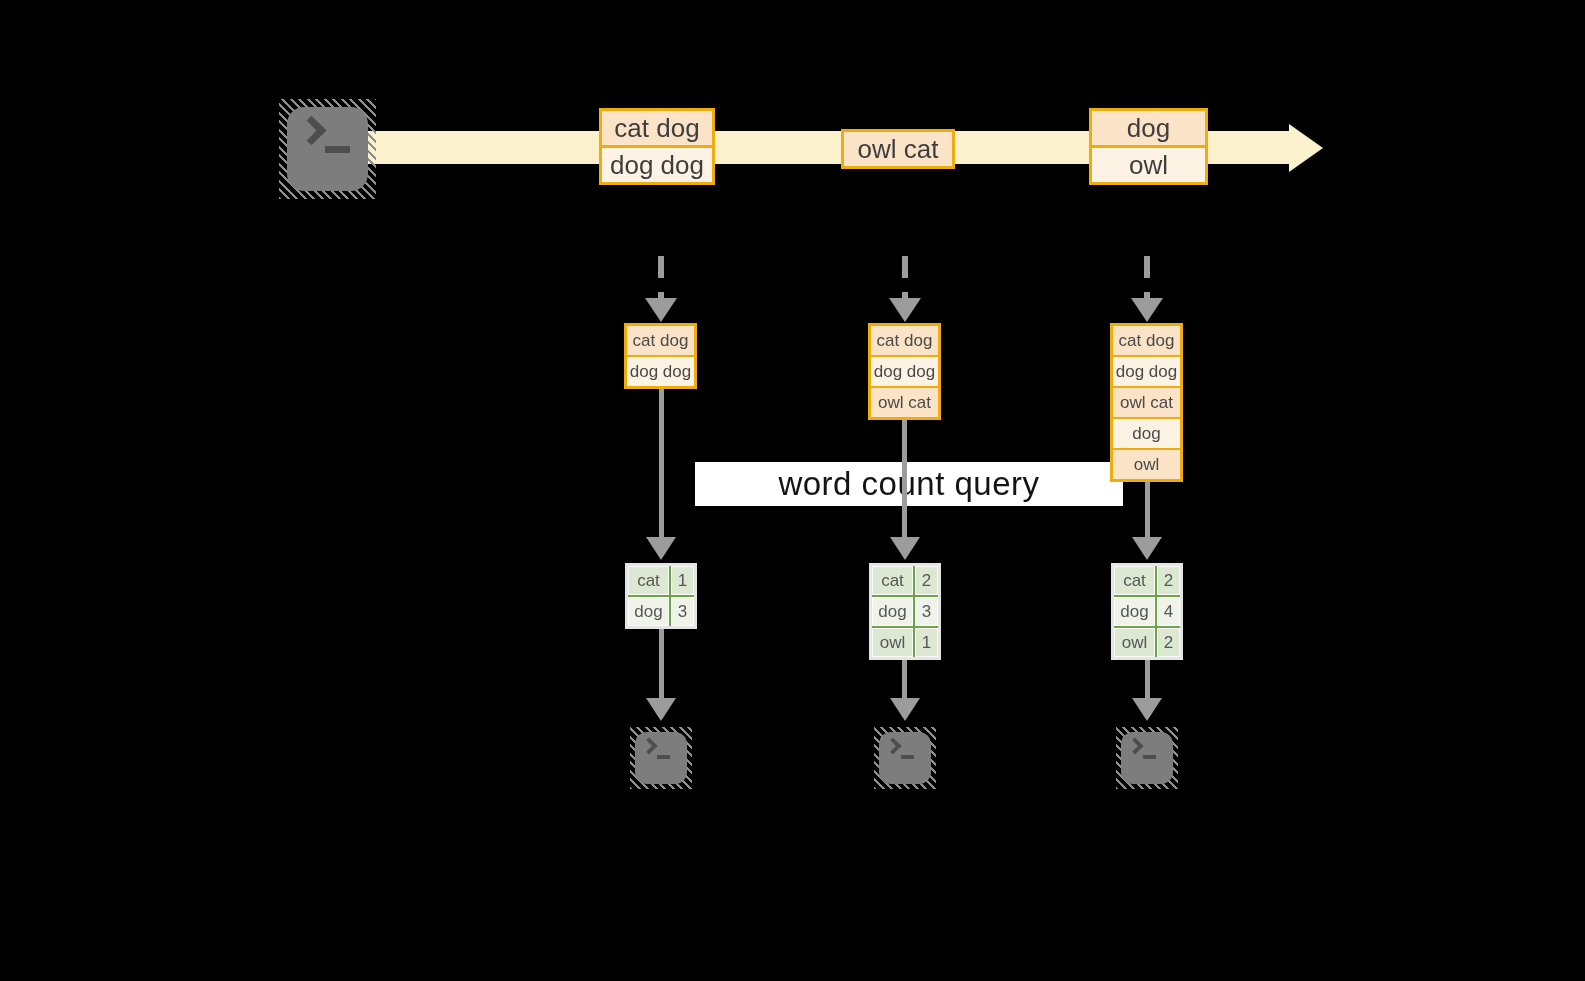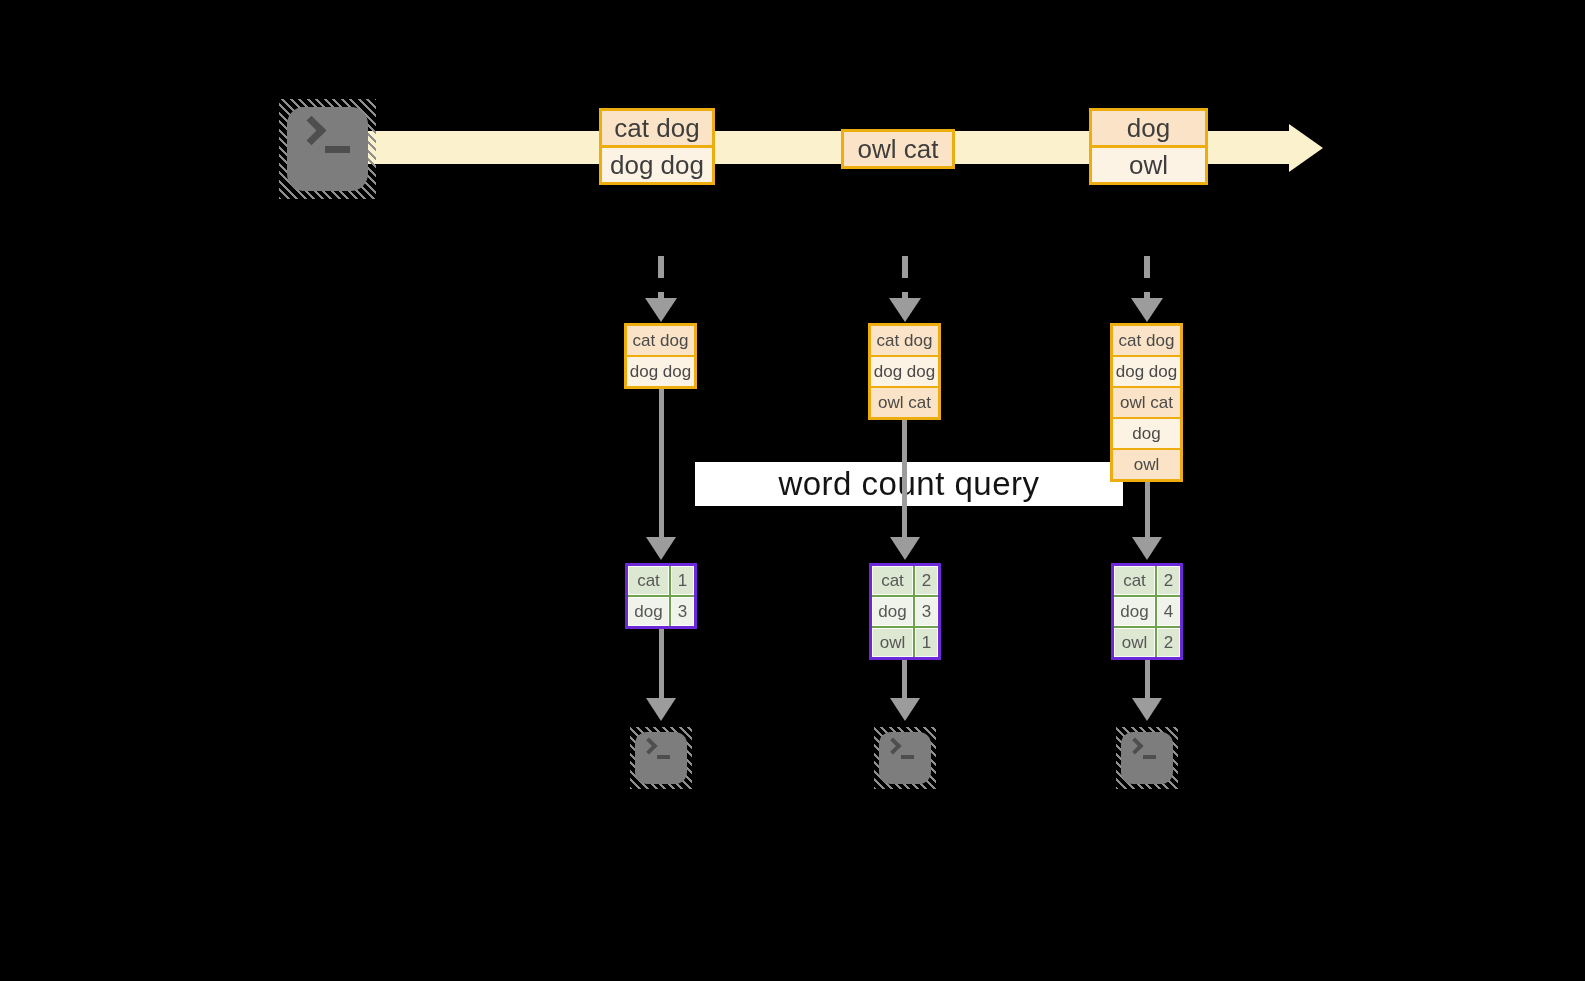--- a/index.html
+++ b/index.html
@@ -56,21 +56,21 @@
   .ahead { width:0; height:0; border-left:15px solid transparent;
            border-right:15px solid transparent; border-top:23px solid #9c9c9c; z-index:2; }
 
   
   .band { left:695px; top:462px; width:428px; height:44px; background:#ffffff; z-index:1;
           display:flex; align-items:center; justify-content:center; }
   .band span { font-size:33px; color:#141414; letter-spacing:0.5px; }
 
   
   .wct { display:grid; grid-template-columns:41px 23px; gap:2px;
-         background:#6fa24c; border:3px solid #6d28d9; box-sizing:content-box; z-index:3; }
+         background:#6fa24c; border:3px solid #e5e5e5; box-sizing:content-box; z-index:3; }
   .wct > div { height:29px; line-height:29px; text-align:center; font-size:17px; color:#575757;
                box-shadow:inset 0 0 0 1px rgba(255,255,255,.85); }
   .wct > div:nth-child(4n+1), .wct > div:nth-child(4n+2) { background:#dce8d2; }
   .wct > div:nth-child(4n+3), .wct > div:nth-child(4n)   { background:#eff3ea; }
 </style>
 </head>
 <body>
 
 <div class="canvas">
 

